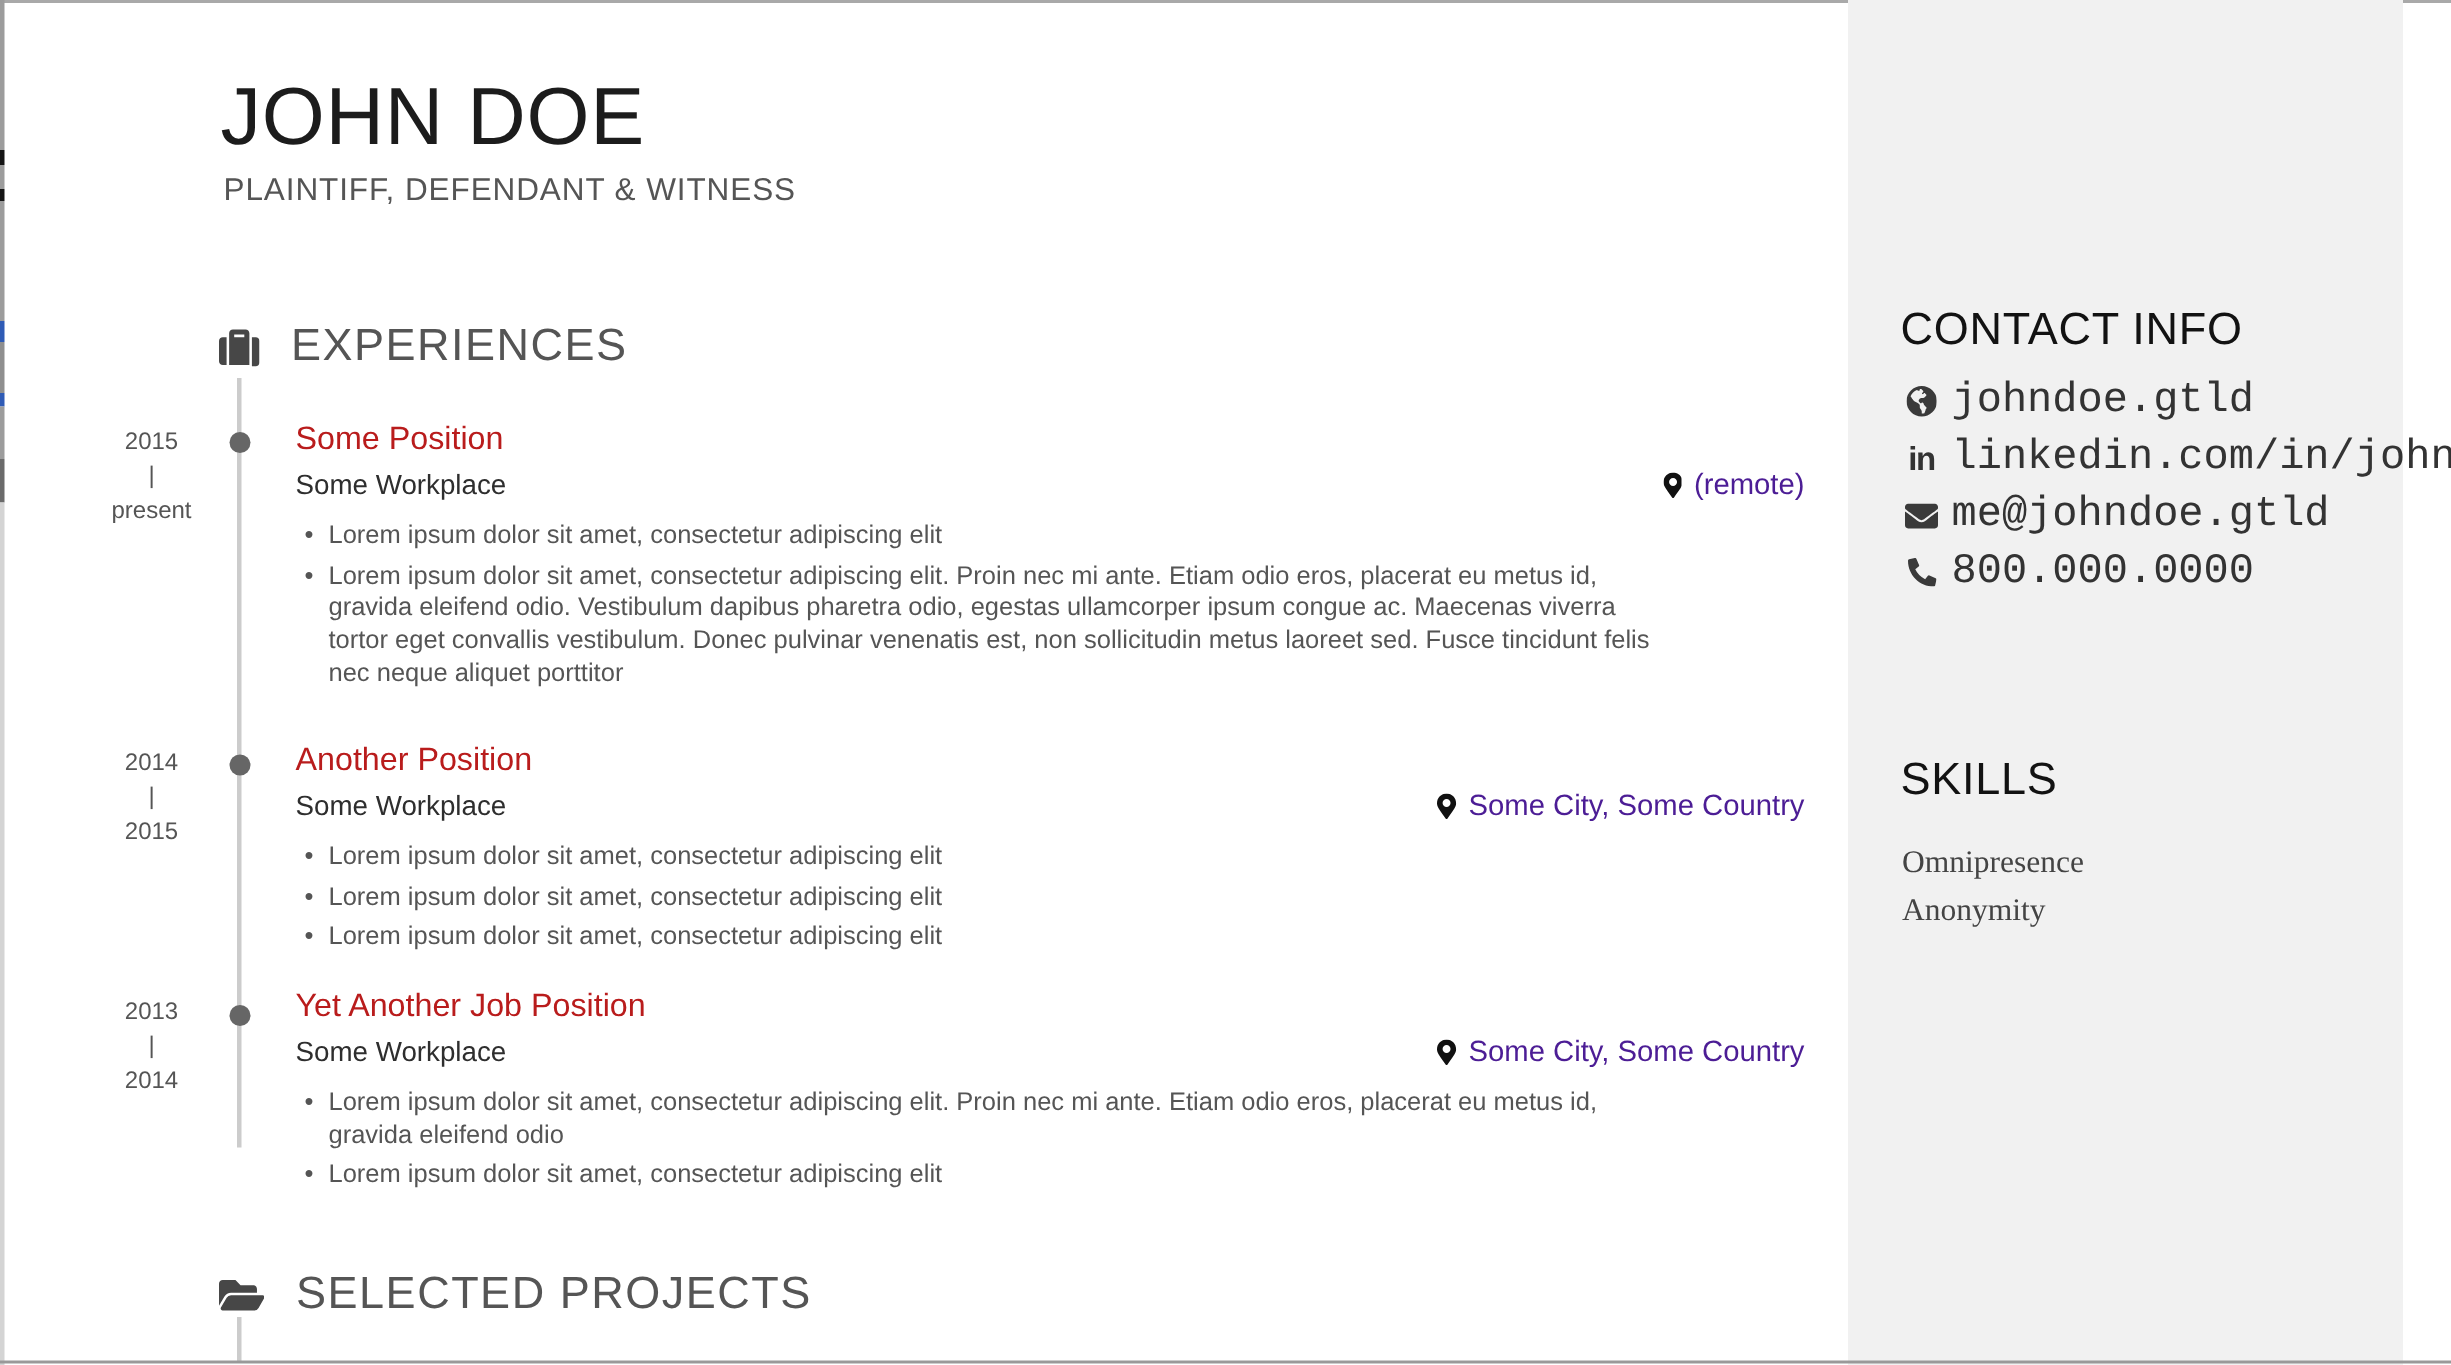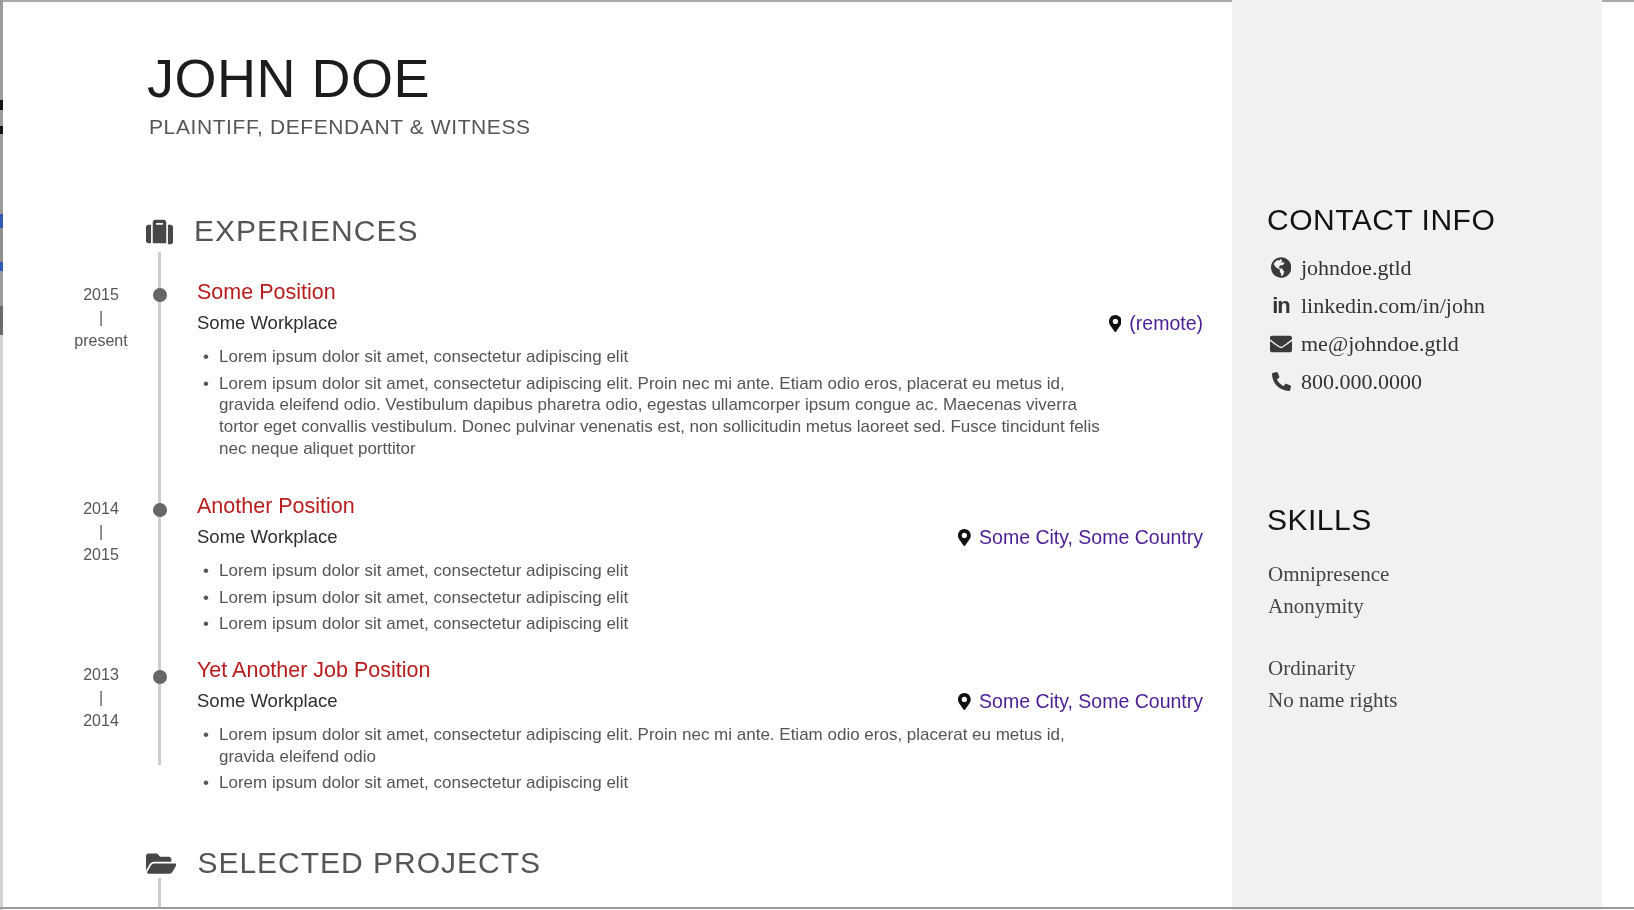--- a/index.html
+++ b/index.html
@@ -15,21 +15,21 @@
   
   .sidebar{position:absolute;left:1232px;top:0;width:370px;height:910px;background:#f1f1f1;}
   .sb-h{position:absolute;left:35px;margin:0;font-size:30px;font-weight:400;color:#121212;letter-spacing:.5px;line-height:34px;}
   .contact-h{top:203px;}
   .skills-h{top:503px;}
   .contact-list{position:absolute;left:35px;top:256px;}
   .c-row{display:flex;align-items:center;height:23px;margin-bottom:15px;}
   .c-ic{width:28px;display:flex;justify-content:center;align-items:center;color:#3a3a3a;}
   .c-ic svg{display:block;}
   .in-glyph{font-weight:700;font-size:22px;color:#333;letter-spacing:-1px;line-height:22px;}
-  .c-val{margin-left:6px;font-family:Liberation Serif, serif;font-size:22px;color:#333;}
+  .c-val{margin-left:6px;font-family:Liberation Mono, monospace;font-size:28px;color:#333;}
   .skills{position:absolute;left:36px;top:558px;font-family:Liberation Serif, serif;}
   .skill{font-size:21px;line-height:32px;color:#444;}
   .g2{margin-top:30px;}
 
   
   .name{position:absolute;left:147px;top:50px;margin:0;font-size:54px;font-weight:400;
         color:#1c1c1c;letter-spacing:.5px;line-height:56px;}
   .subtitle{position:absolute;left:149px;top:115px;font-size:21px;color:#555;letter-spacing:.6px;}
 
   
@@ -122,24 +122,20 @@
         <span class="c-val">800.000.0000</span>
       </div>
     </div>
 
     <h2 class="sb-h skills-h">SKILLS</h2>
     <div class="skills">
       <div class="skill-group">
         <div class="skill">Omnipresence</div>
         <div class="skill">Anonymity</div>
       </div>
-      <div class="skill-group g2">
-        <div class="skill">Ordinarity</div>
-        <div class="skill">No name rights</div>
-      </div>
     </div>
   </aside>
 
   <main class="main">
     <h1 class="name">JOHN DOE</h1>
     <div class="subtitle">PLAINTIFF, DEFENDANT &amp; WITNESS</div>
 
     <div class="sec-h exp-h">
       <span class="sec-ic">
         <svg viewBox="0 0 512 512" fill="currentColor">

